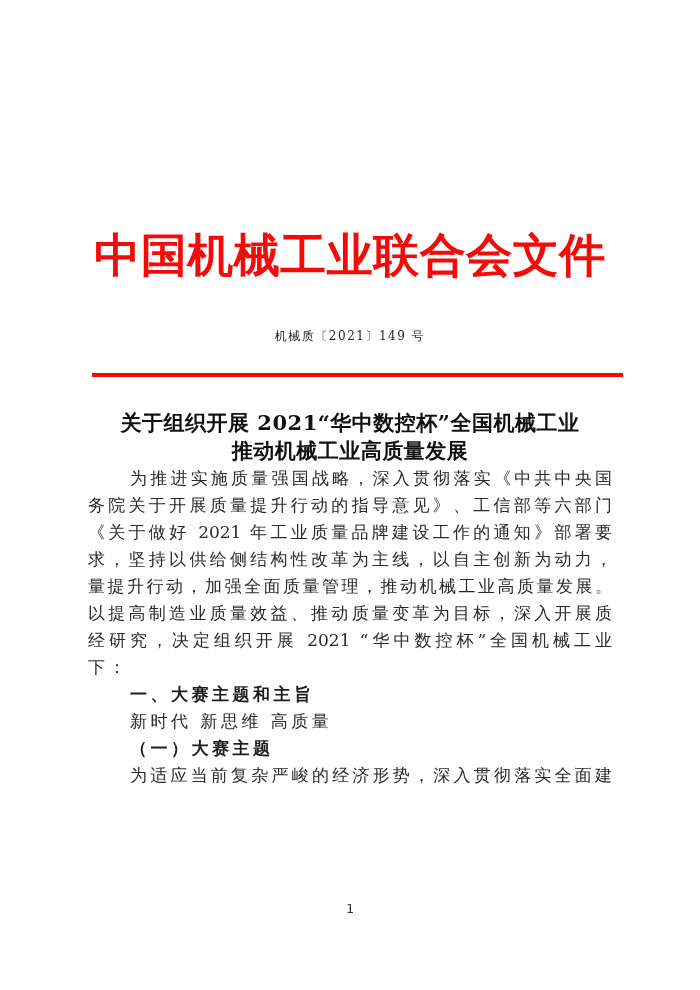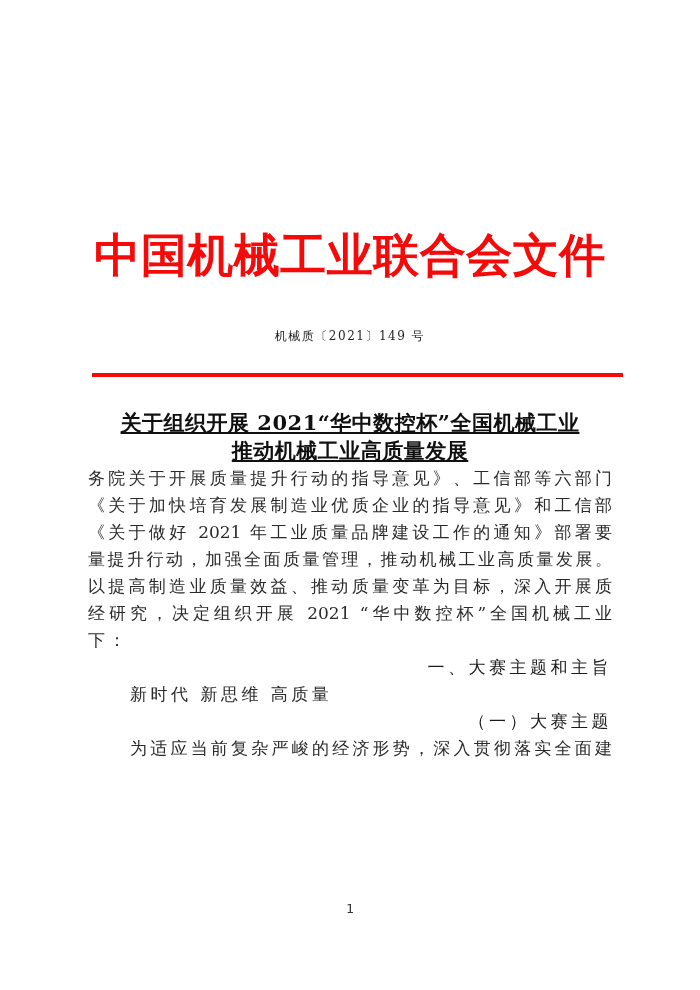--- a/index.html
+++ b/index.html
@@ -36,21 +36,20 @@
     position:absolute;top:373px;left:92px;width:531px;height:4px;
     background:var(--accent);
   }
   .doc-title{
     position:absolute;top:409px;left:50px;width:600px;
     text-align:center;
     font-weight:bold;
     font-size:21px;line-height:28px;
     color:#101010;
     letter-spacing:0.5px;
-    text-decoration:underline;
   }
   .body-block{
     position:absolute;top:465px;left:88px;width:524px;
     font-size:17px;
     color:#2a2a2a;
   }
   .line{
     height:27px;line-height:27px;
     letter-spacing:3.5px;
     white-space:nowrap;
@@ -60,23 +59,22 @@
     white-space:normal;
     text-align:justify;
     text-align-last:justify;
     text-justify:inter-character;
     overflow:hidden;
   }
   .line.indent{
     padding-left:42px;
   }
   .line.bold{
-    font-weight:normal;
+    font-weight:bold;
     color:#1c1c1c;
-    text-align:right;
   }
   .page-number{
     position:absolute;top:899px;left:0;width:700px;
     text-align:center;
     font-size:13px;line-height:20px;
     color:#333333;
     font-family:"DejaVu Sans Mono","Liberation Mono",monospace;
   }
 </style>
 </head>
@@ -89,23 +87,24 @@
   <div class="doc-number">机械质〔2021〕149 号</div>
 
   <div class="red-line"></div>
 
   <div class="doc-title">
     <div>关于组织开展 2021“华中数控杯”全国机械工业</div>
     <div>推动机械工业高质量发展</div>
   </div>
 
   <div class="body-block">
+    <div class="line indent stretch">为推进实施质量强国战略，深入贯彻落实《中共中央国</div>
     <div class="line stretch">务院关于开展质量提升行动的指导意见》、工信部等六部门</div>
-    <div class="line stretch">《关于加快培育发展制造业优质企业的指导意见》和工信部</div>
     <div class="line stretch">《关于做好 2021 年工业质量品牌建设工作的通知》部署要</div>
+    <div class="line stretch">求，坚持以供给侧结构性改革为主线，以自主创新为动力，</div>
     <div class="line stretch">量提升行动，加强全面质量管理，推动机械工业高质量发展。</div>
     <div class="line stretch">以提高制造业质量效益、推动质量变革为目标，深入开展质</div>
     <div class="line stretch">经研究，决定组织开展 2021 “华中数控杯”全国机械工业</div>
     <div class="line">下：</div>
     <div class="line indent bold">一、大赛主题和主旨</div>
     <div class="line indent">新时代 新思维 高质量</div>
     <div class="line indent bold">（一）大赛主题</div>
     <div class="line indent stretch">为适应当前复杂严峻的经济形势，深入贯彻落实全面建</div>
   </div>
 

